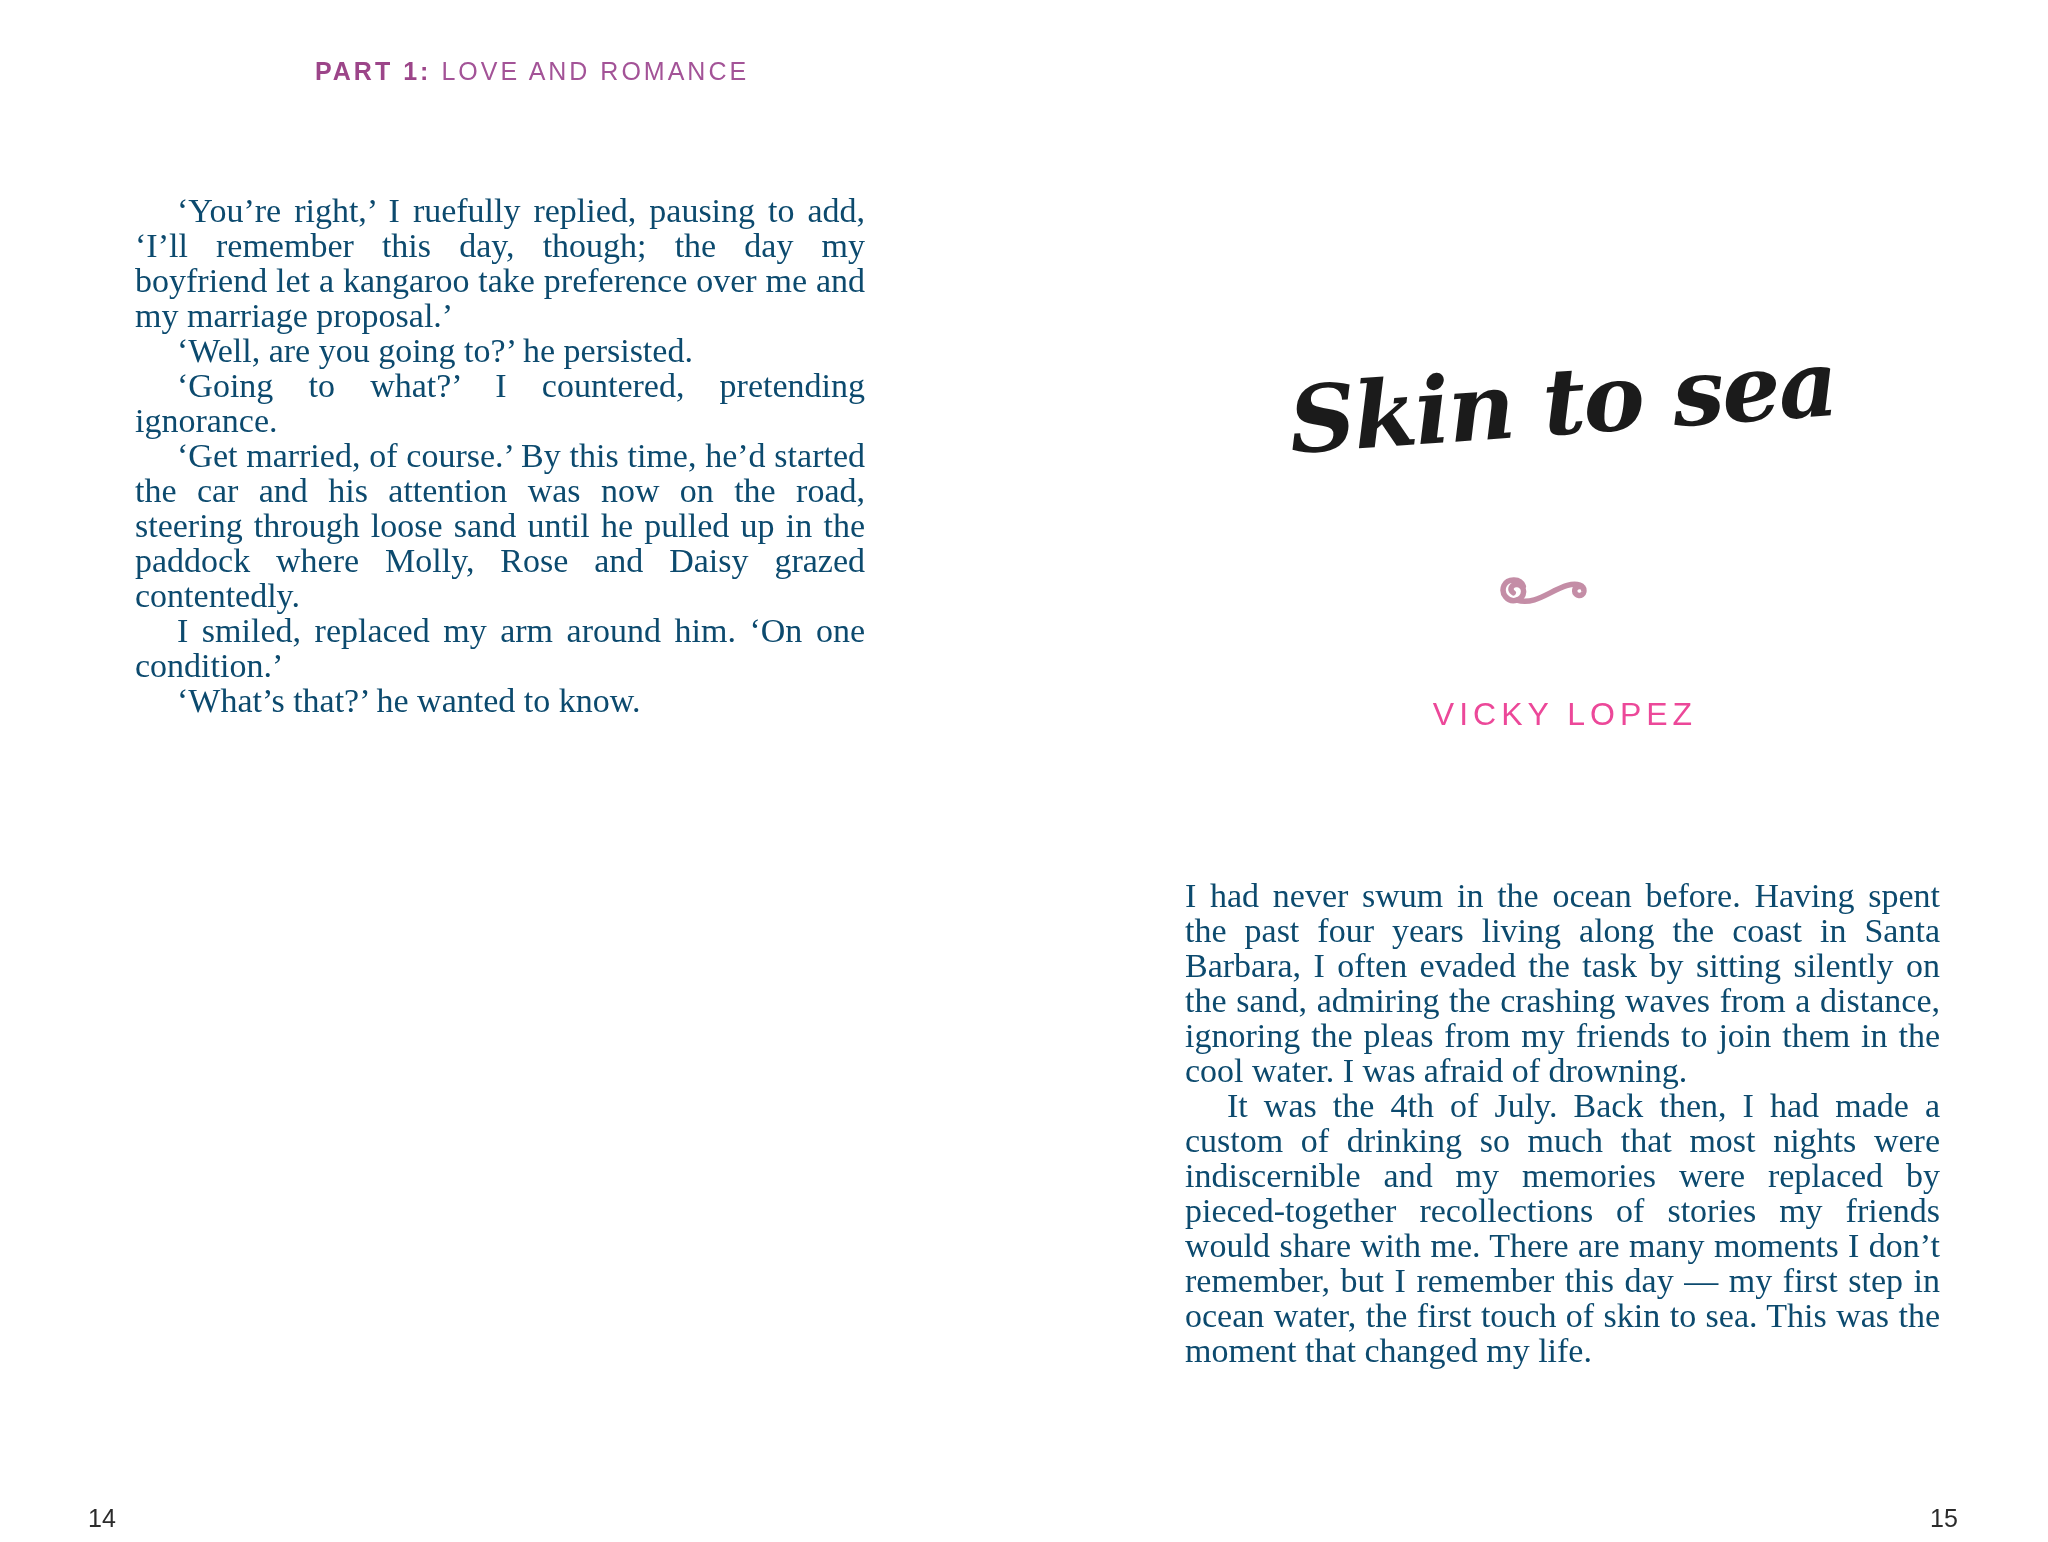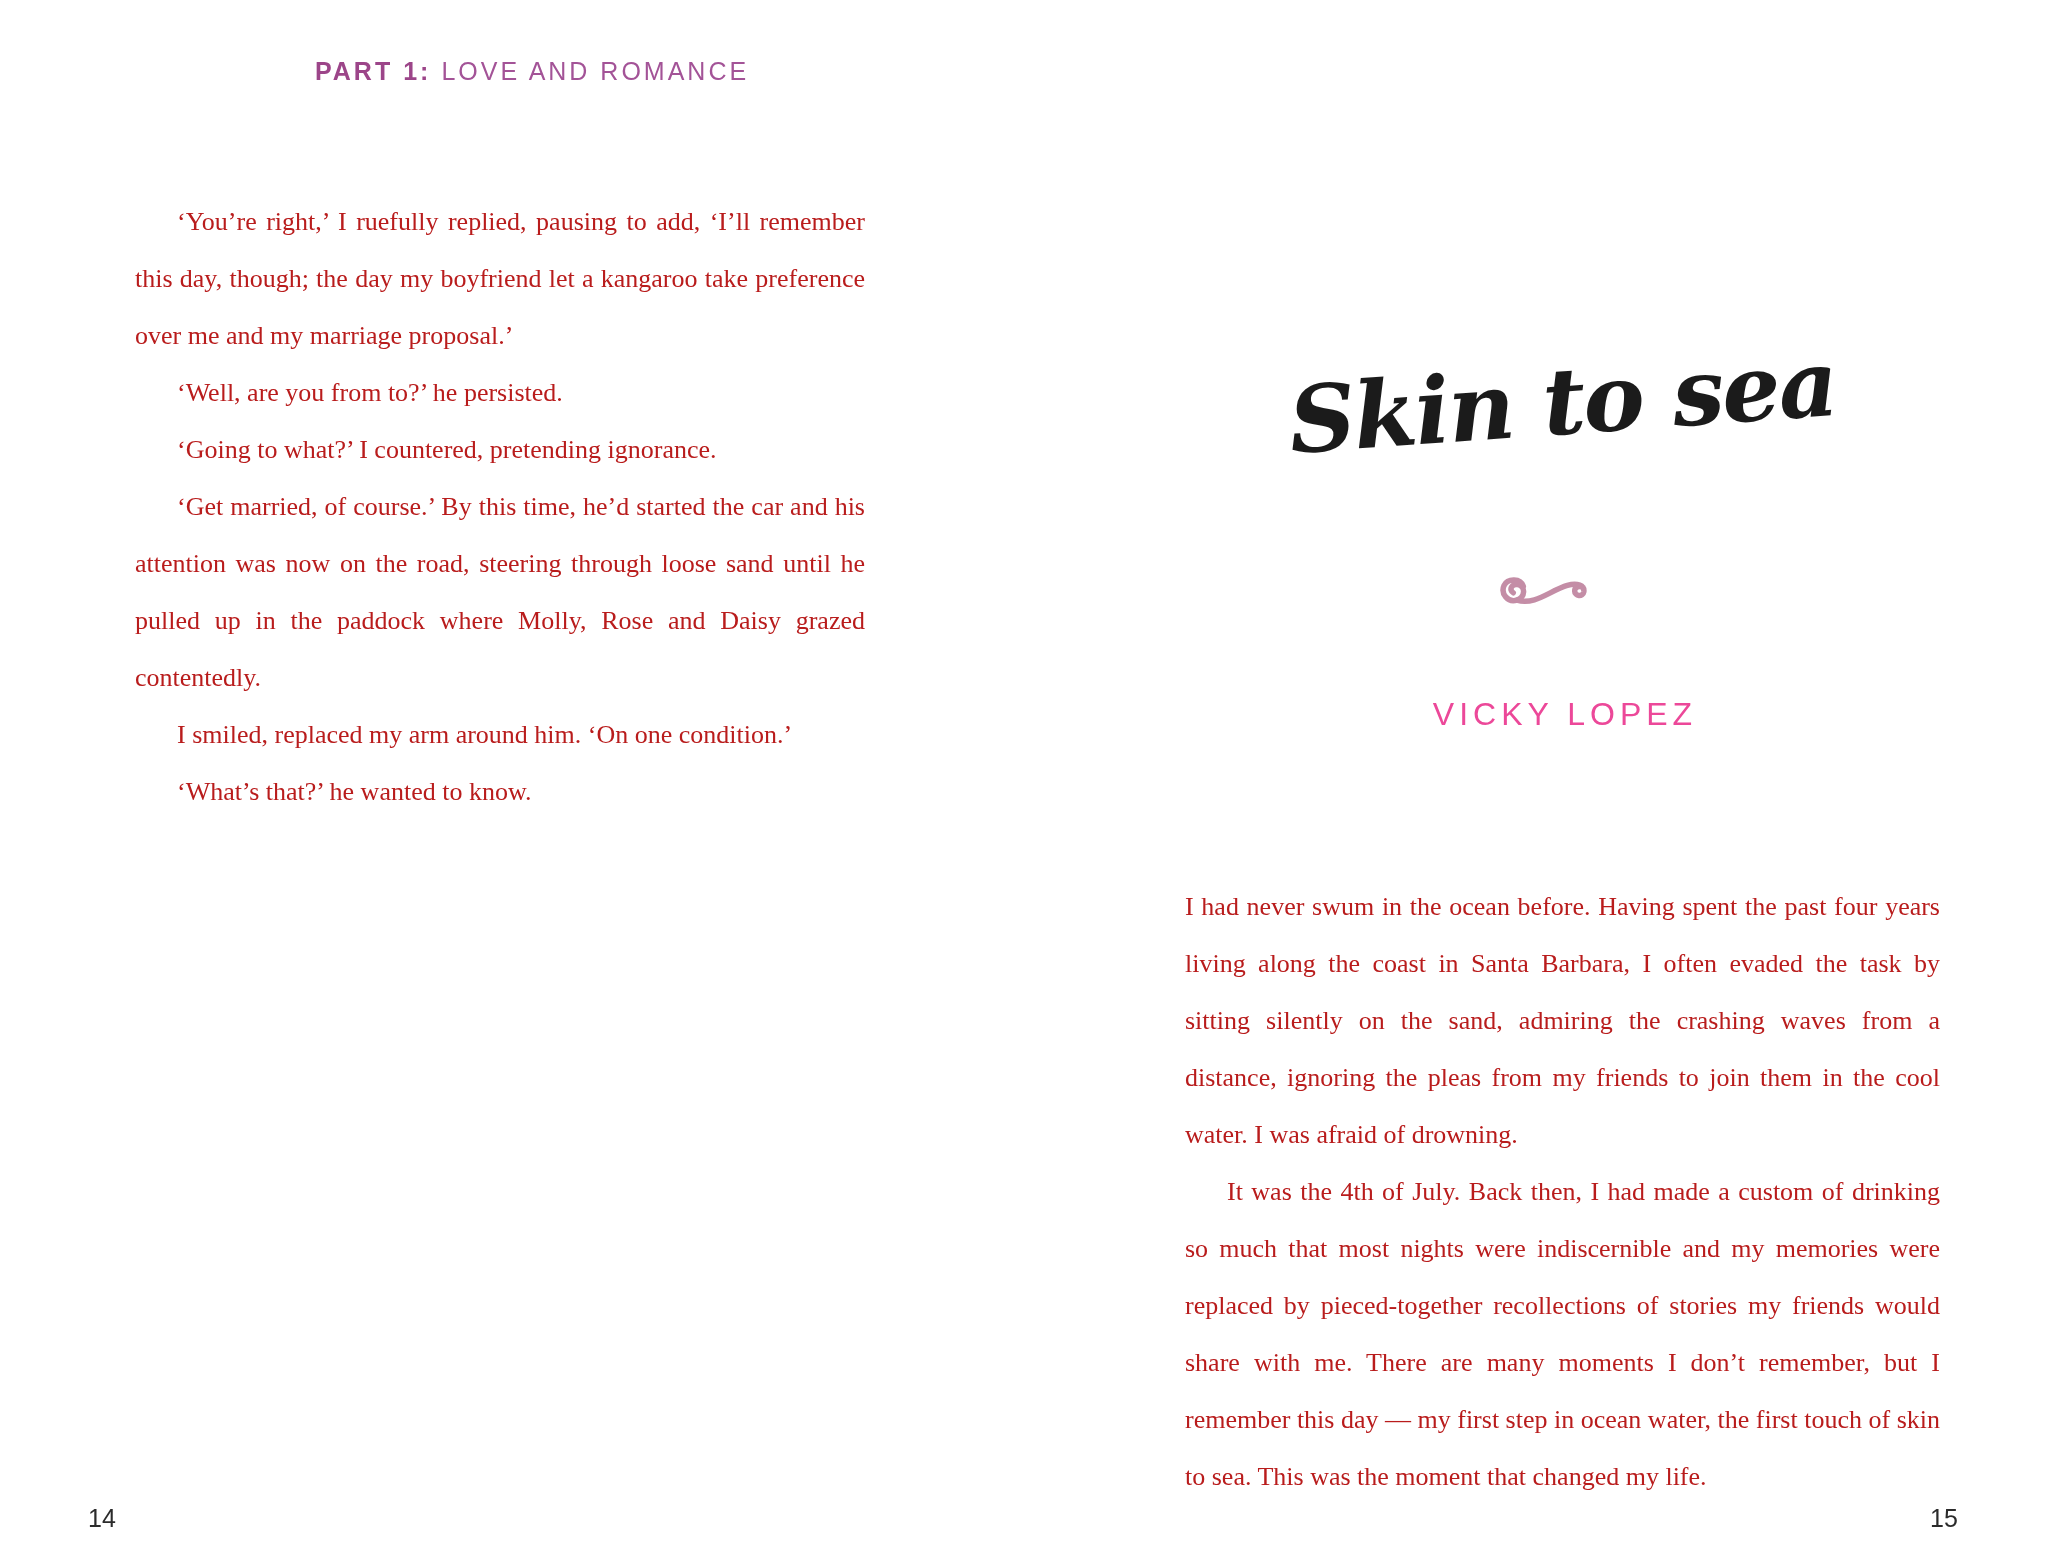--- a/index.html
+++ b/index.html
@@ -14,21 +14,21 @@
   .part-header {
     position:absolute; left:315px; top:57px;
     font-family:"Liberation Sans", sans-serif;
     font-size:25px; letter-spacing:3px; color:#9c4589; white-space:nowrap;
   }
   .part-header .part-label { font-weight:700; }
   .part-header .part-title { font-weight:400; color:#a35397; margin-left:10px; }
 
   .body-col {
     position:absolute;
-    font-size:26px; line-height:57px; color:#b91c1c;
+    font-size:34px; line-height:35px; color:#0c4a6e;
     text-align:justify;
   }
   .body-col p { margin:0; text-indent:42px; }
   .body-col p.no-indent { text-indent:0; }
 
   .left-col  { left:135px;  top:193px; width:730px; }
   .right-col { left:1185px; top:878px; width:755px; }
 
   .page-num {
     position:absolute; top:1458px;
@@ -62,21 +62,21 @@
 <body>
 
 <div class="spread">
 
   <div class="part-header">
     <span class="part-label">PART 1:</span><span class="part-title">LOVE AND ROMANCE</span>
   </div>
 
   <div class="body-col left-col">
     <p>‘You’re right,’ I ruefully replied, pausing to add, ‘I’ll remember this day, though; the day my boyfriend let a kangaroo take preference over me and my marriage proposal.’</p>
-    <p>‘Well, are you from to?’ he persisted.</p>
+    <p>‘Well, are you going to?’ he persisted.</p>
     <p>‘Going to what?’ I countered, pretending ignorance.</p>
     <p>‘Get married, of course.’ By this time, he’d started the car and his attention was now on the road, steering through loose sand until he pulled up in the paddock where Molly, Rose and Daisy grazed contentedly.</p>
     <p>I smiled, replaced my arm around him. ‘On one condition.’</p>
     <p>‘What’s that?’ he wanted to know.</p>
   </div>
 
   <div class="page-num left">14</div>
 
   <div class="chapter-title">Skin to sea</div>
 

